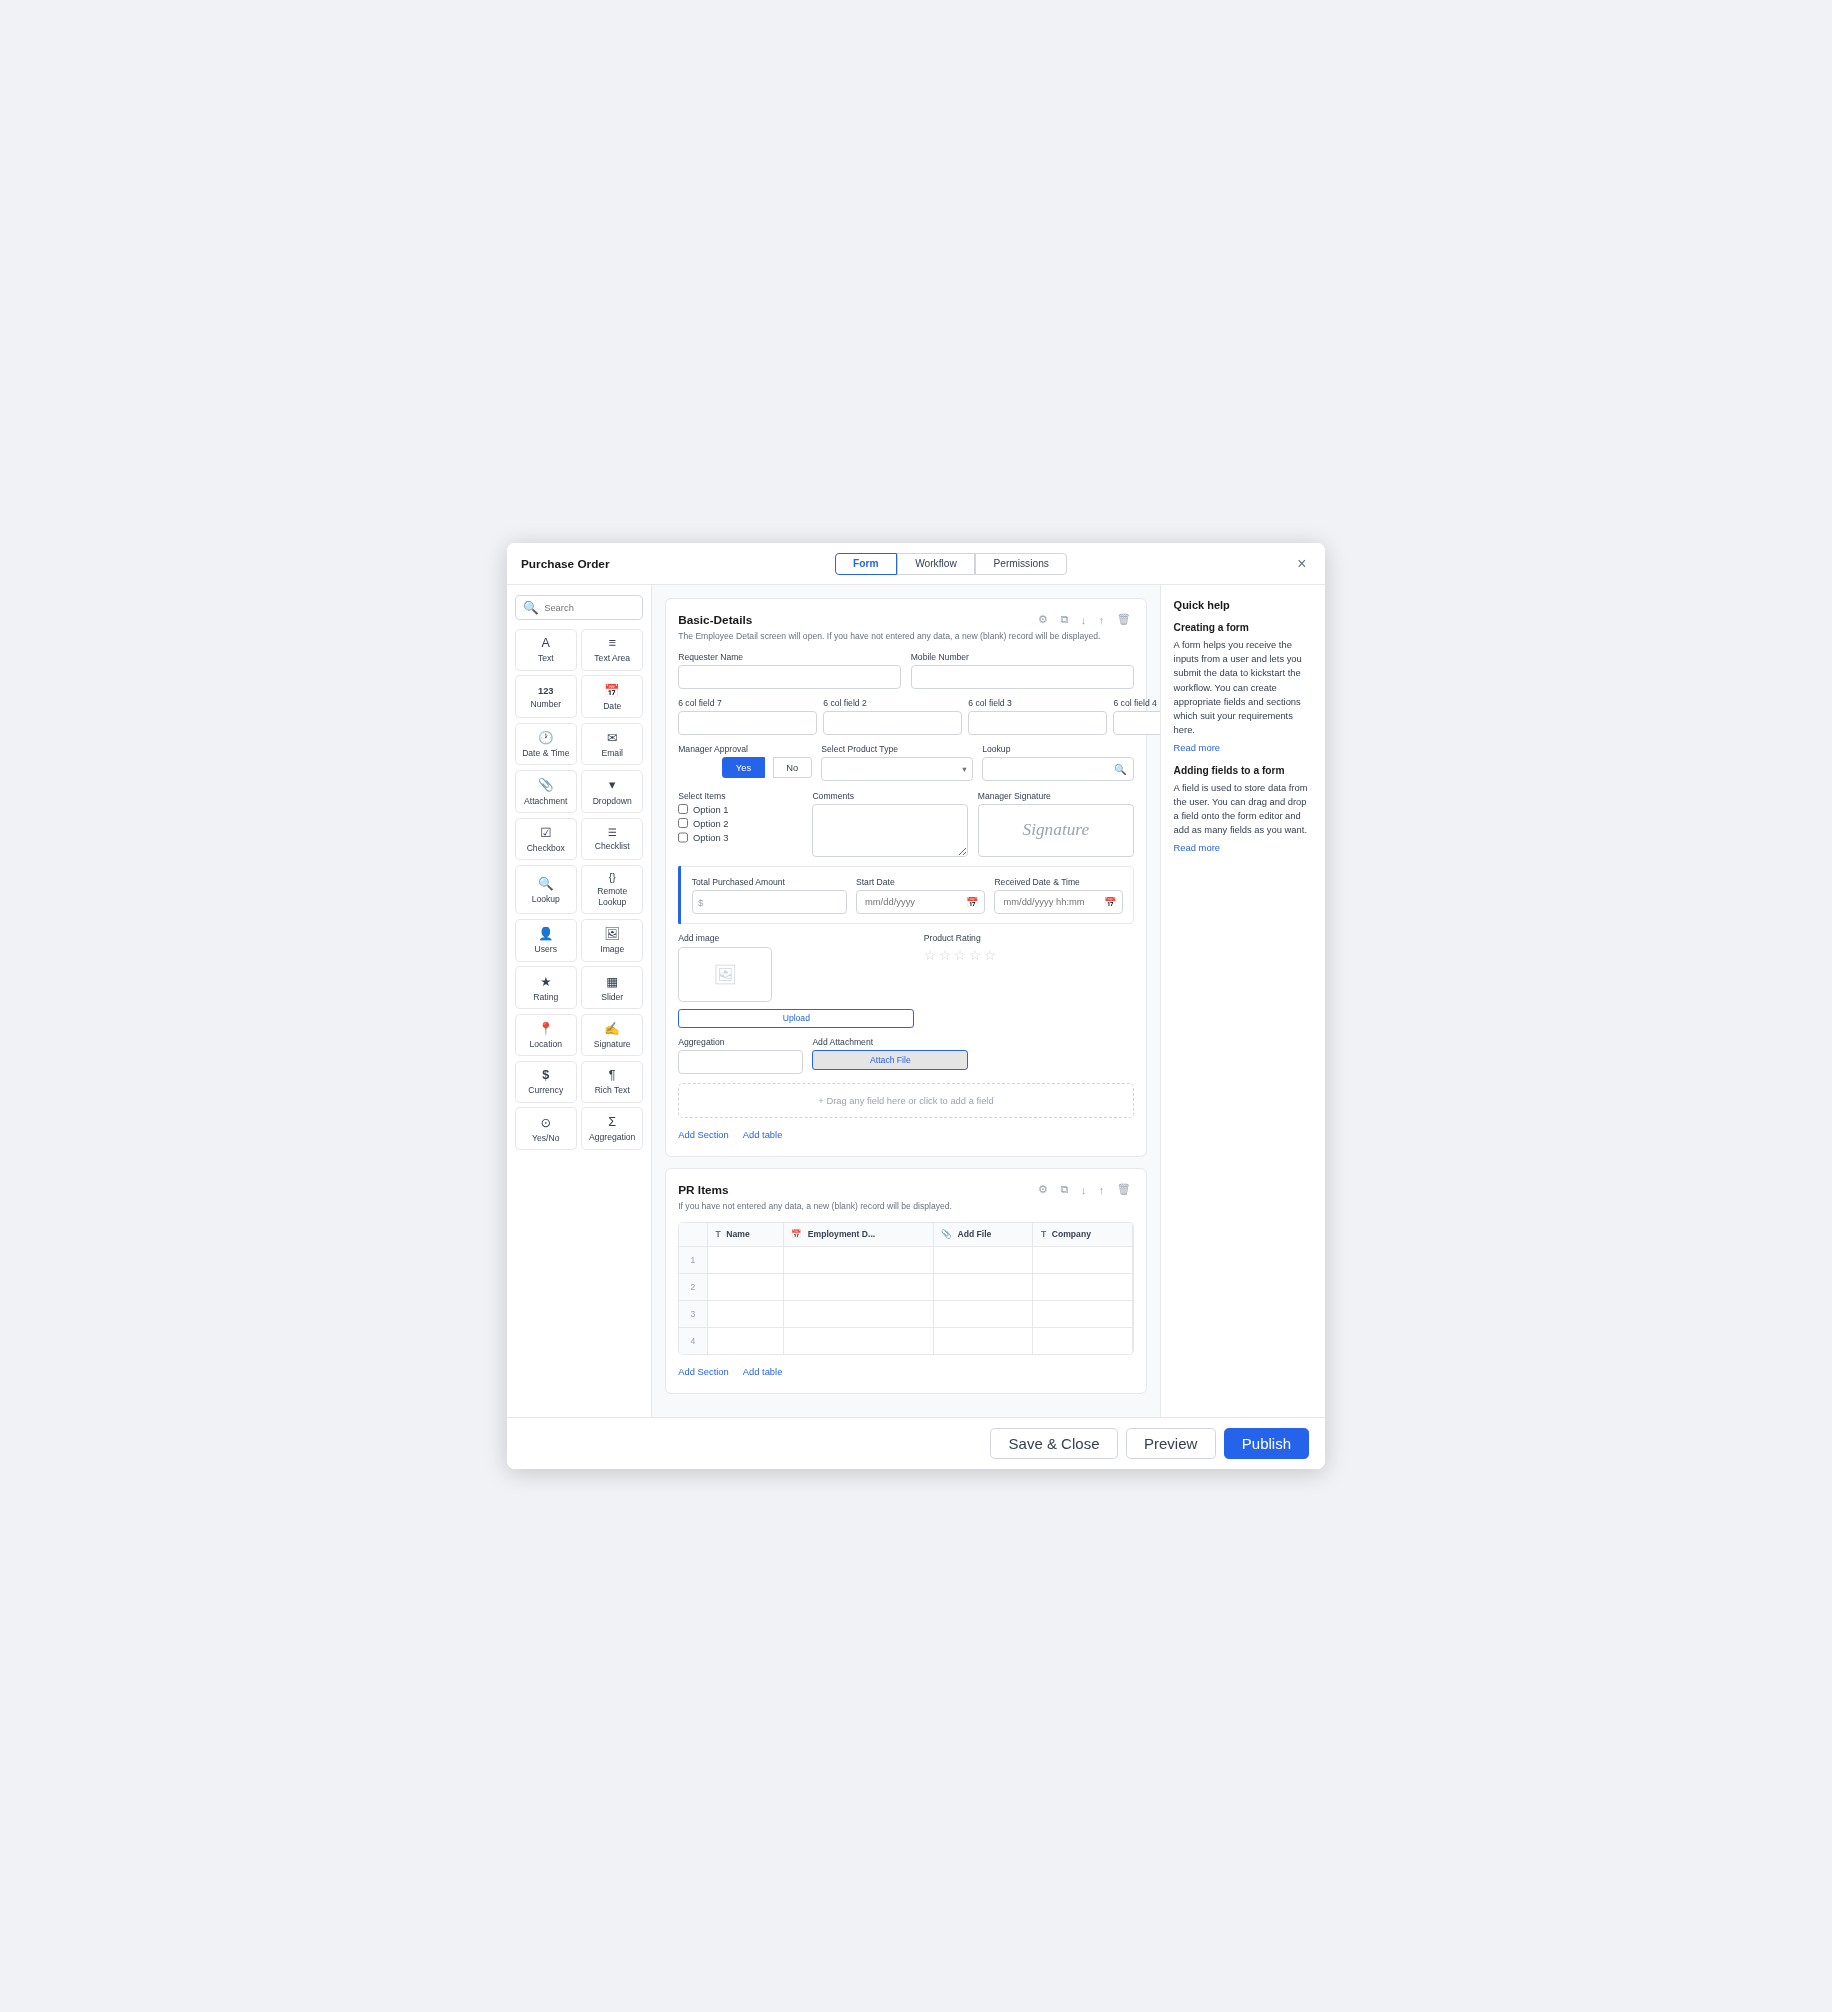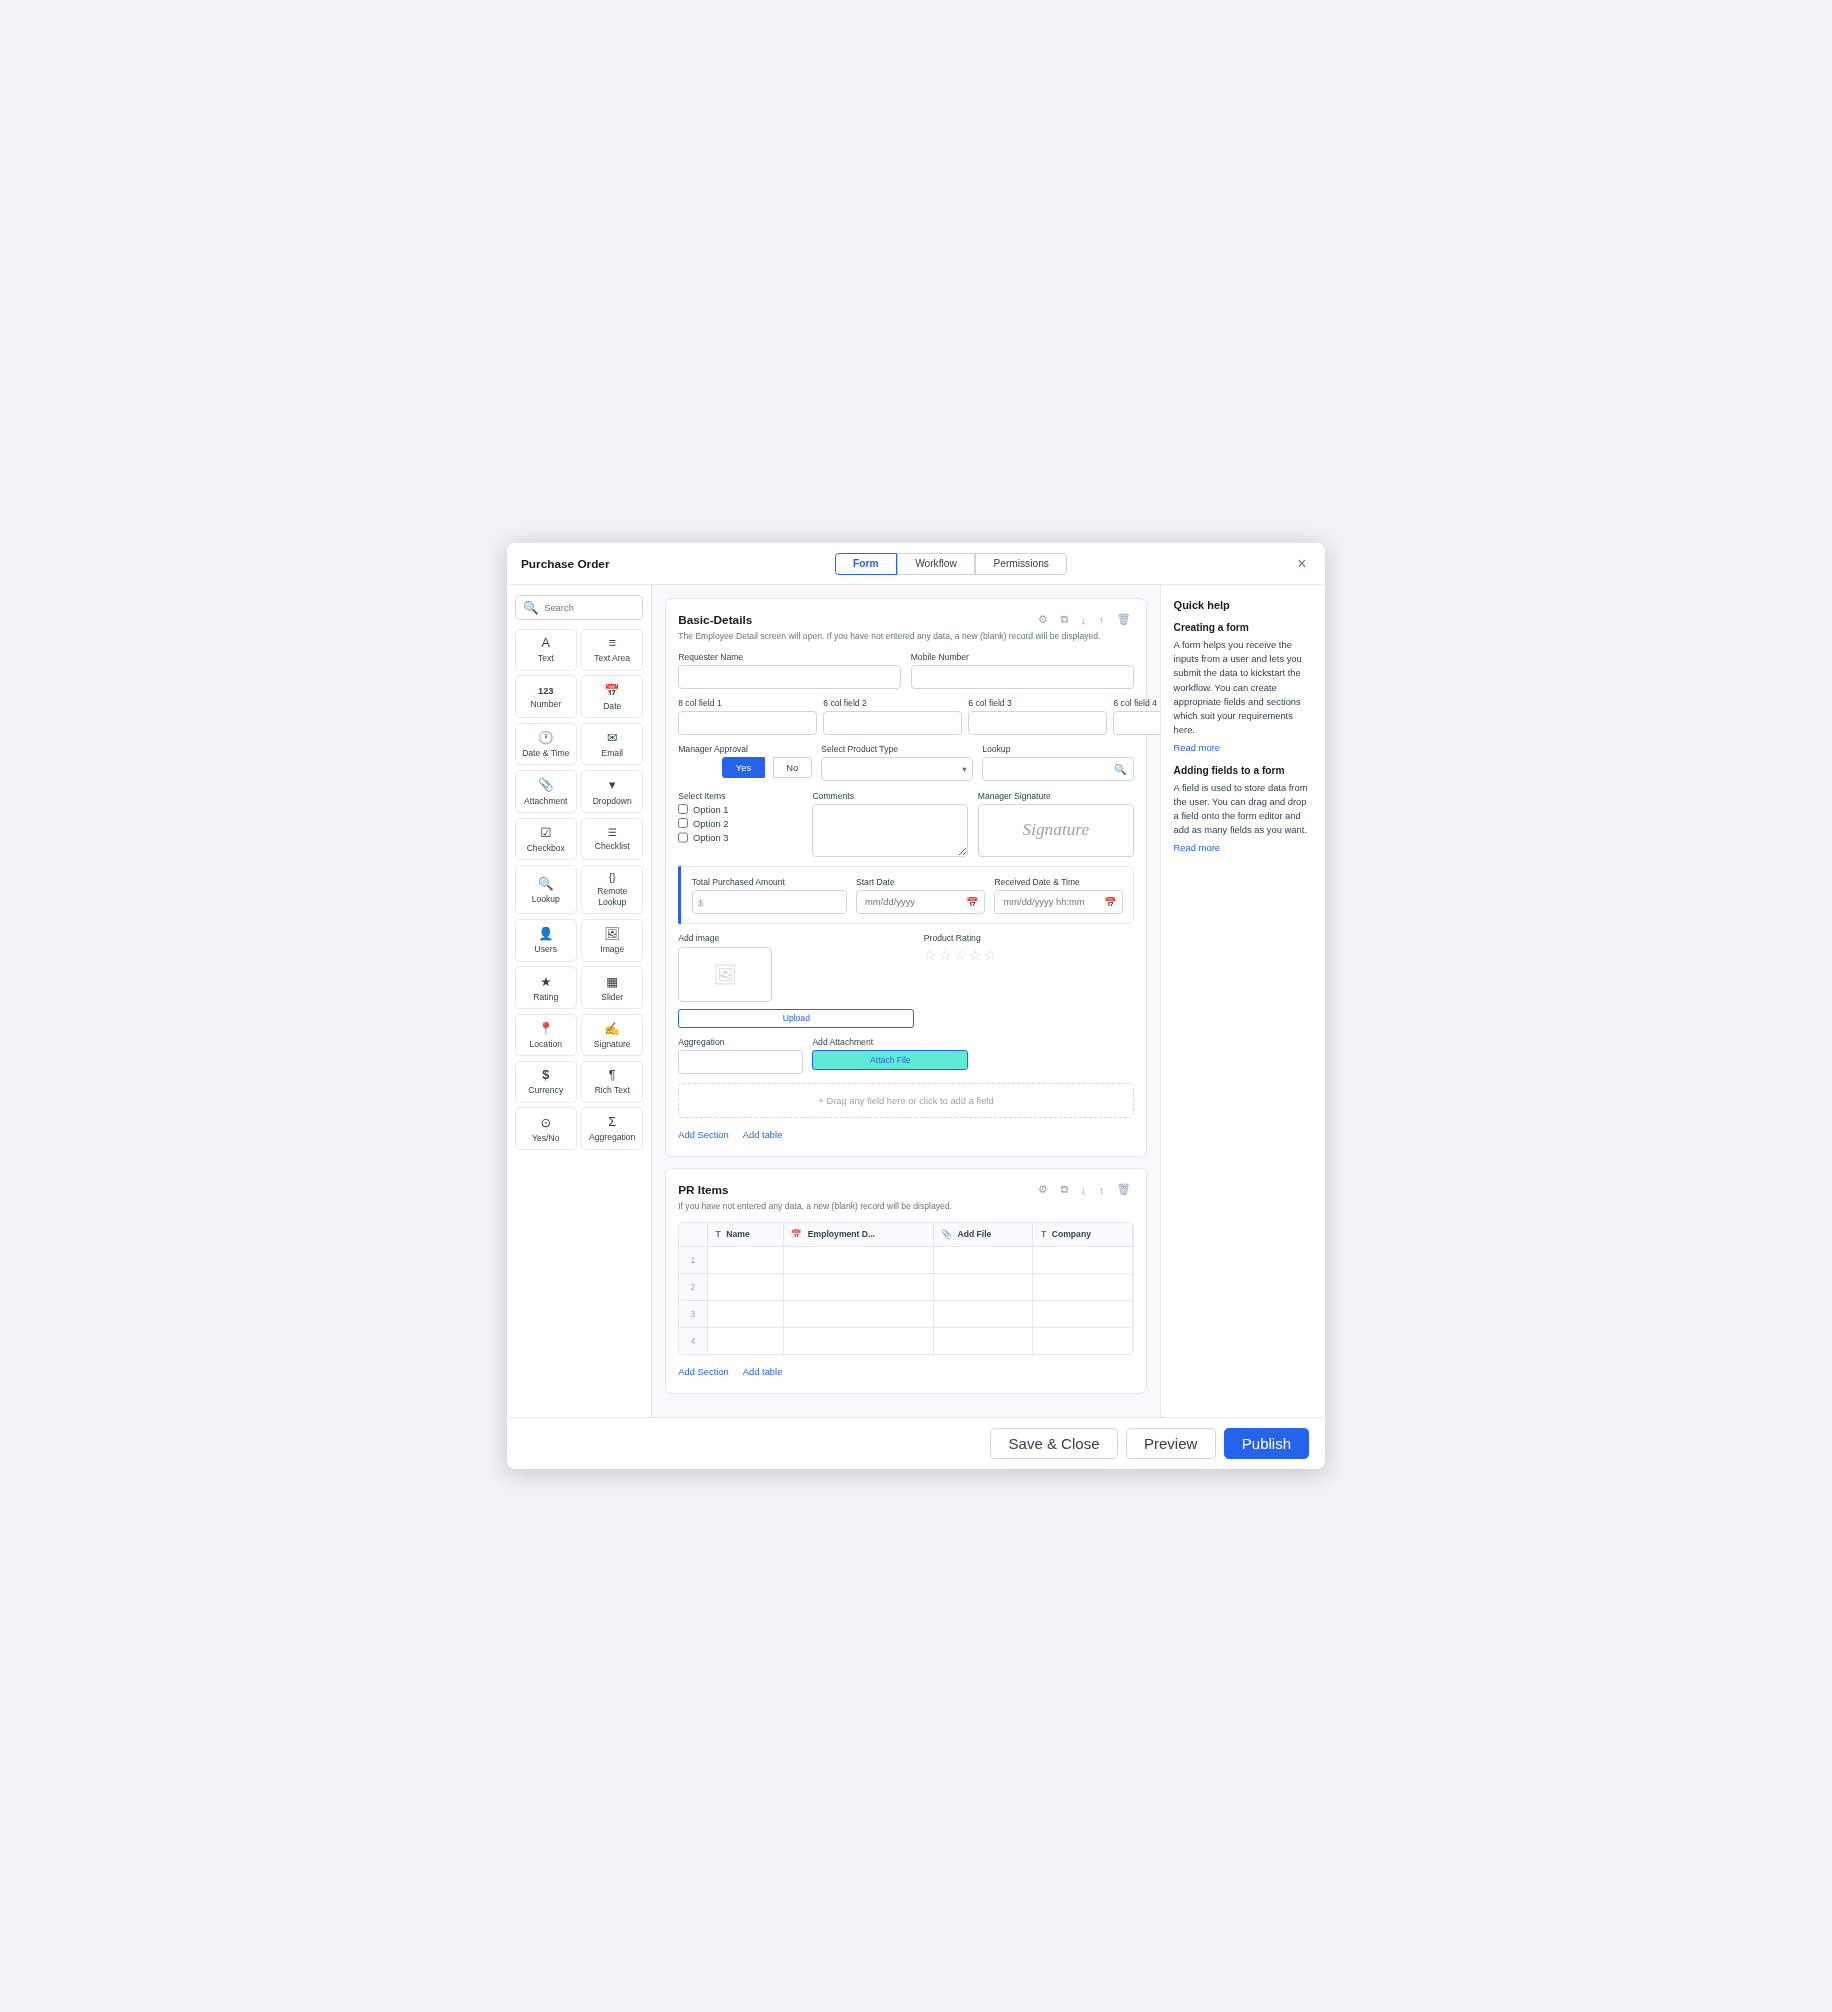--- a/index.html
+++ b/index.html
@@ -69,21 +69,21 @@
     .image-upload-area { border: 0.8px solid #d1d5db; border-radius: 4.7px; width: 94px; height: 55px; display: flex; align-items: center; justify-content: center; color: #d1d5db; font-size: 17.3px; background: #fff; margin-bottom: 4.7px; }
     .upload-btn { border: 0.8px solid #2563eb; border-radius: 3.1px; color: #2563eb; background: #fff; padding: 3.1px 9.4px; font-size: 8.6px; cursor: pointer; }
     .rating-stars { display: flex; gap: 2.4px; }
     .star { font-size: 14px; color: #d1d5db; cursor: pointer; }
     .slider-container { flex: 1; padding-top: 3.1px; }
     .slider-track { position: relative; height: 3.1px; background: #e5e7eb; border-radius: 1.6px; margin: 11px 0 3.1px; }
     .slider-fill { position: absolute; left: 0; top: 0; height: 100%; width: 2%; background: #e11d48; border-radius: 1.6px; }
     .slider-thumb { position: absolute; left: 2%; top: 50%; transform: translate(-50%, -50%); width: 11px; height: 11px; background: #e11d48; border-radius: 50%; border: 1.6px solid #fff; box-shadow: 0 0.8px 3.1px rgba(0,0,0,0.2); cursor: pointer; }
     .slider-labels { display: flex; justify-content: space-between; font-size: 7.9px; color: #6b7280; }
     .aggregation-input { border: 0.8px solid #d1d5db; border-radius: 3.9px; padding: 5.5px 7.9px; font-size: 9.4px; width: 100%; outline: none; }
-    .attach-btn { border: 0.8px solid #2563eb; border-radius: 3.1px; color: #2563eb; background: #5eead4; padding: 3.9px 11px; font-size: 8.6px; cursor: pointer; }
+    .attach-btn { border: 0.8px solid #2563eb; border-radius: 3.1px; color: #2563eb; background: #e5e5e5; padding: 3.9px 11px; font-size: 8.6px; cursor: pointer; }
     .table-container { border: 0.8px solid #e5e7eb; border-radius: 4.7px; overflow: hidden; margin: 7.9px 0; }
     .data-table { width: 100%; border-collapse: collapse; }
     .data-table th { background: #f9fafb; border-bottom: 0.8px solid #e5e7eb; padding: 6.3px 7.9px; font-size: 8.6px; font-weight: 600; color: #374151; text-align: left; border-right: 0.8px solid #e5e7eb; }
     .data-table th:first-child { width: 28px; }
     .data-table td { border-bottom: 0.8px solid #e5e7eb; padding: 5.5px 7.9px; font-size: 9.4px; color: #374151; border-right: 0.8px solid #e5e7eb; height: 27px; }
     .data-table tr:last-child td { border-bottom: none; }
     .data-table td:first-child { color: #9ca3af; text-align: center; font-size: 8.6px; background: #f9fafb; }
     .col-icon { font-size: 8.6px; margin-right: 3.1px; color: #6b7280; }
     .modal-footer { display: flex; align-items: center; justify-content: flex-end; gap: 7.9px; padding: 9.4px 15.7px; border-top: 0.8px solid #e5e7eb; background: #fff; }
     .footer-btn { padding: 6.3px 17.3px; border-radius: 4.7px; font-size: 15px; font-weight: 500; cursor: pointer; border: 0.8px solid #d1d5db; background: #fff; color: #374151; }
@@ -224,21 +224,21 @@
             <input type="text" class="form-input" style="">
           </div>
           <div class="form-group">
             <label class="form-label">Mobile Number</label>
             <input type="text" class="form-input" style="">
           </div>
         </div>
 
         <div class="six-col-grid">
           <div class="six-col-group">
-            <label class="form-label">8 col field 1</label>
+            <label class="form-label">6 col field 7</label>
             <input type="text" class="form-input" style="">
           </div>
           <div class="six-col-group">
             <label class="form-label">6 col field 2</label>
             <input type="text" class="form-input" style="">
           </div>
           <div class="six-col-group">
             <label class="form-label">6 col field 3</label>
             <input type="text" class="form-input" style="">
           </div>

